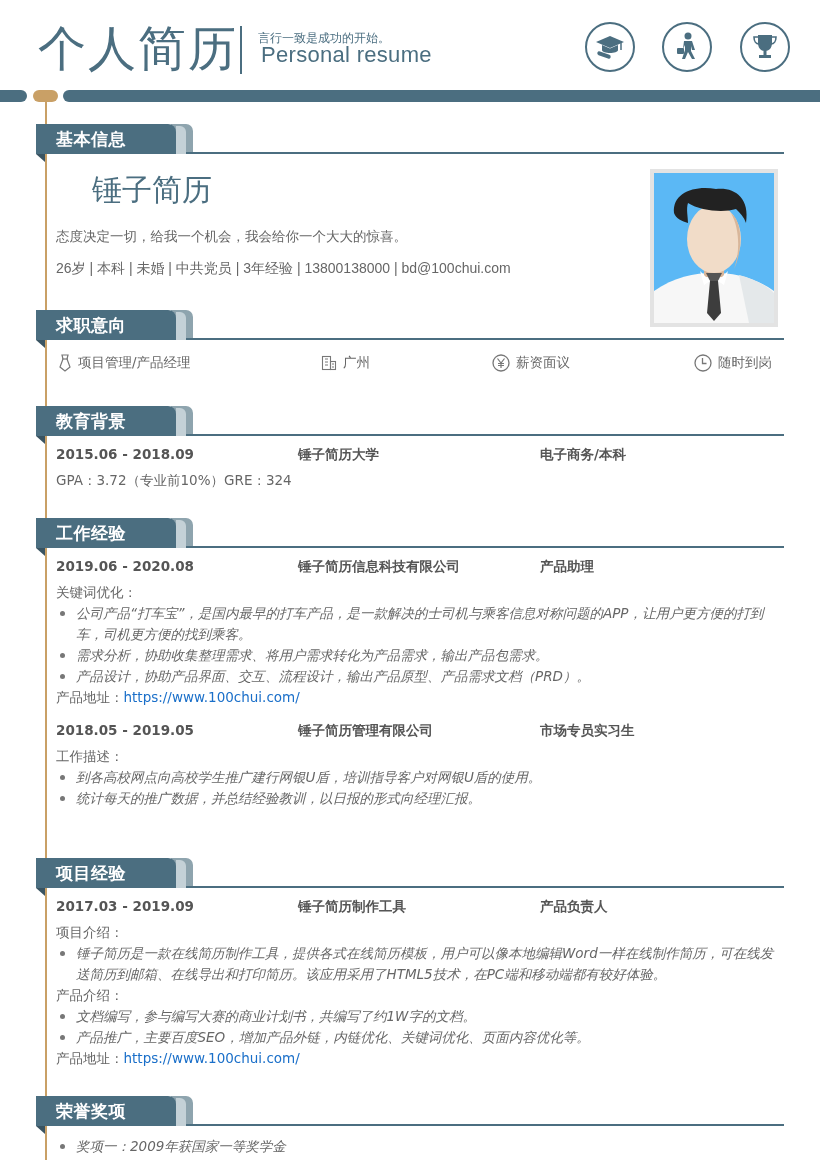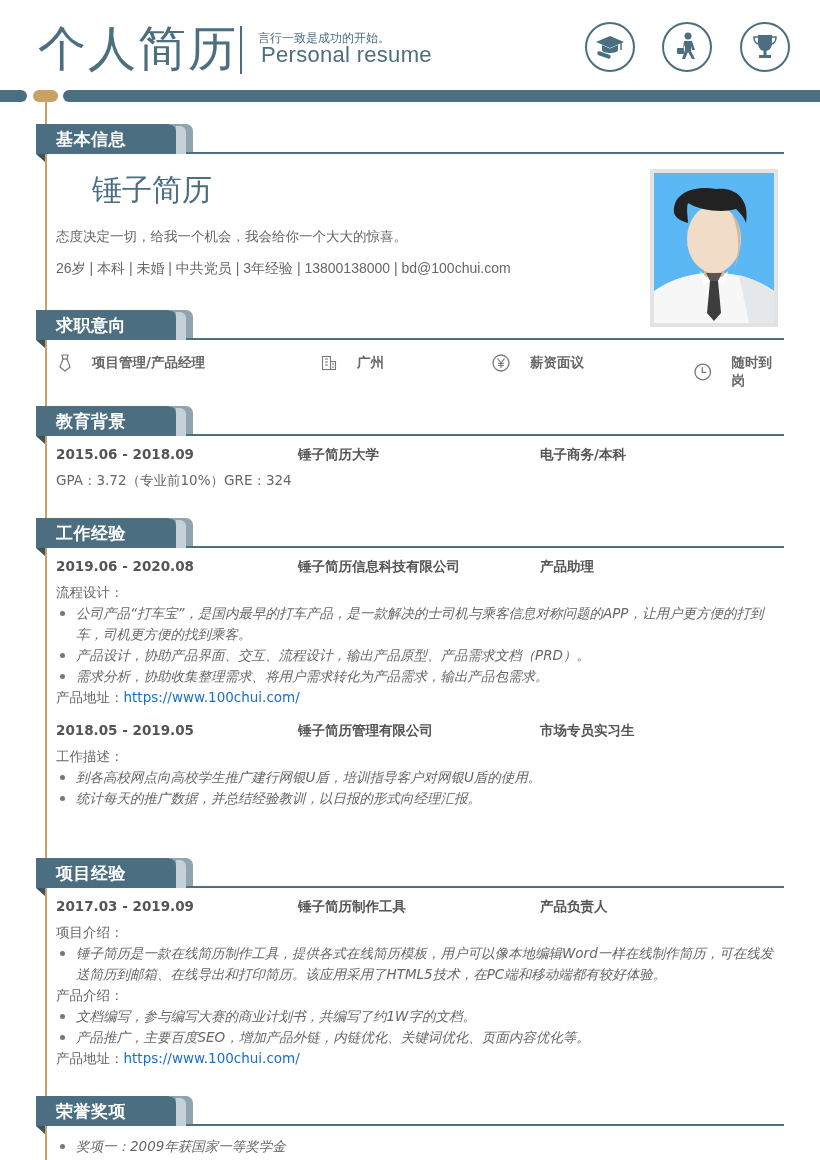--- a/index.html
+++ b/index.html
@@ -31,21 +31,21 @@
 
   .row3 { position: relative; height: 24px; font-size: 13.5px; font-weight: bold; color: #555; }
   .row3 span { position: absolute; top: 0; }
   .txt { font-size: 13.5px; color: #666; line-height: 21px; }
   .bul { position: relative; padding-left: 20px; font-size: 13.5px; color: #666; line-height: 21px; font-style: italic; }
   .bul::before { content: ""; position: absolute; left: 4px; top: 8px; width: 5px; height: 5px; border-radius: 50%; background: #777; }
   .link { color: #1a6fc9; }
 
   .photo { position: absolute; left: 650px; top: 169px; width: 128px; height: 158px; border: 4px solid #e3e3e3; background: #5bb8f5; overflow: hidden; }
 
-  .intent-item { position: absolute; top: 0; font-size: 13.5px; color: #666; display: flex; align-items: center; gap: 20px; font-weight: bold; }
+  .intent-item { position: absolute; top: 0; font-size: 13.5px; color: #666; display: flex; align-items: center; gap: 6px; }
 </style>
 </head>
 <body>
 
 <div>
   <div class="hdr-title">个人简历</div>
   <div class="hdr-divider"></div>
   <div class="hdr-motto">言行一致是成功的开始。</div>
   <div class="hdr-sub">Personal resume</div>
 
@@ -178,24 +178,24 @@
     <div class="sec-label" style="z-index:3">工作经验</div>
     <div class="sec-line"></div>
     <div class="sec-fold"></div>
   </div>
   <div style="position:relative; left:20px; top:10px; width:728px;">
     <div class="row3">
       <span style="left:0">2019.06 - 2020.08</span>
       <span style="left:242px">锤子简历信息科技有限公司</span>
       <span style="left:484px">产品助理</span>
     </div>
-    <div class="txt">流程设计：</div>
+    <div class="txt">关键词优化：</div>
     <div class="bul">公司产品“打车宝”，是国内最早的打车产品，是一款解决的士司机与乘客信息对称问题的APP，让用户更方便的打到车，司机更方便的找到乘客。</div>
+    <div class="bul">需求分析，协助收集整理需求、将用户需求转化为产品需求，输出产品包需求。</div>
     <div class="bul">产品设计，协助产品界面、交互、流程设计，输出产品原型、产品需求文档（PRD）。</div>
-    <div class="bul">需求分析，协助收集整理需求、将用户需求转化为产品需求，输出产品包需求。</div>
     <div class="txt">
       <span>产品地址：</span><span class="link">https://www.100chui.com/</span>
     </div>
   </div>
   <div style="position:relative; left:20px; top:24px; width:728px;">
     <div class="row3">
       <span style="left:0">2018.05 - 2019.05</span>
       <span style="left:242px">锤子简历管理有限公司</span>
       <span style="left:484px">市场专员实习生</span>
     </div>

